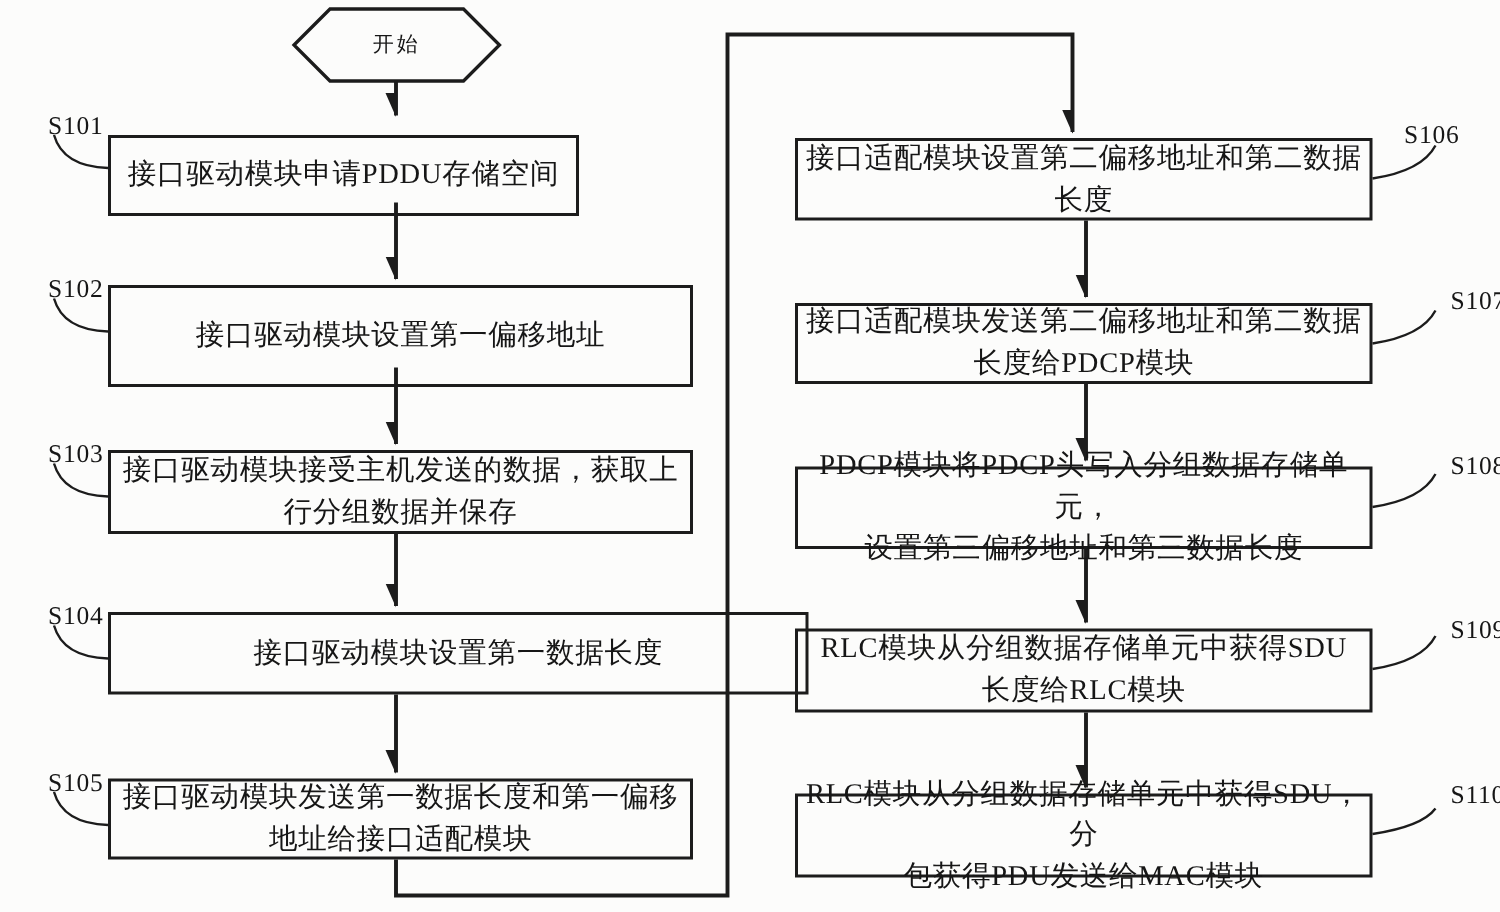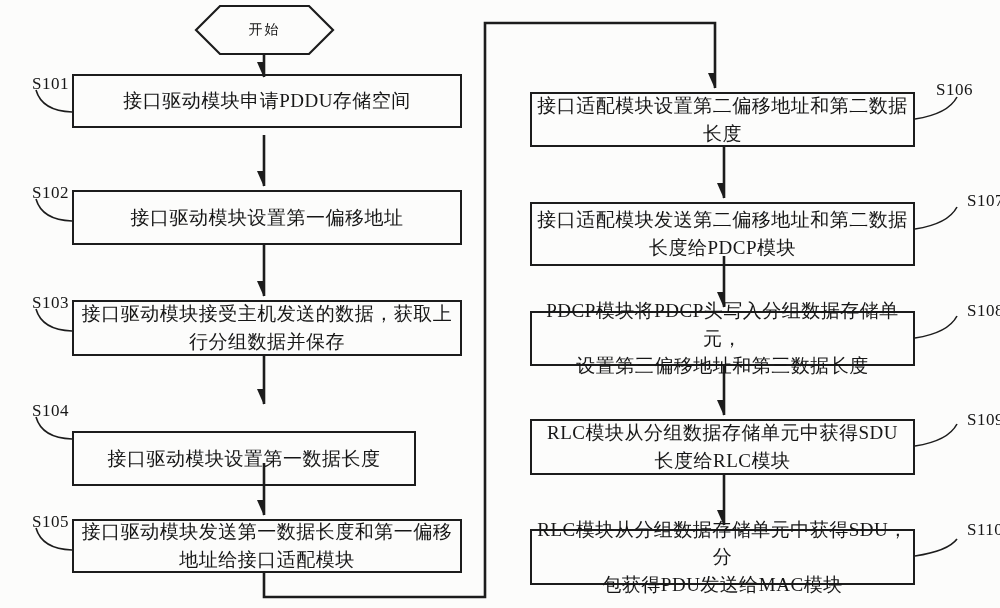--- a/index.html
+++ b/index.html
@@ -61,31 +61,31 @@
 
     <path d="M915,119 Q948,114 957,97" fill="none" stroke="#1c1c1c" stroke-width="1.6"></path>
     <path d="M915,229 Q948,224 957,207" fill="none" stroke="#1c1c1c" stroke-width="1.6"></path>
     <path d="M915,338 Q948,333 957,316" fill="none" stroke="#1c1c1c" stroke-width="1.6"></path>
     <path d="M915,446 Q948,441 957,424" fill="none" stroke="#1c1c1c" stroke-width="1.6"></path>
     <path d="M915,556 Q948,551 957,539" fill="none" stroke="#1c1c1c" stroke-width="1.6"></path>
   </svg>
 
   <div class="start-text">开始</div>
 
-  <div class="box" style="left:72px;top:74px;width:390px;height:54px">接口驱动模块申请PDDU存储空间</div>
-  <div class="box" style="left:72px;top:190px;width:390px;height:55px">接口驱动模块设置第一偏移地址</div>
+  <div class="box" style="left:72px;top:90px;width:314px;height:54px">接口驱动模块申请PDDU存储空间</div>
+  <div class="box" style="left:72px;top:190px;width:390px;height:68px">接口驱动模块设置第一偏移地址</div>
   <div class="box" style="left:72px;top:300px;width:390px;height:56px">接口驱动模块接受主机发送的数据，获取上
 行分组数据并保存</div>
-  <div class="box" style="left:72px;top:431px;width:344px;height:55px">接口驱动模块设置第一数据长度</div>
+  <div class="box" style="left:72px;top:408px;width:467px;height:55px">接口驱动模块设置第一数据长度</div>
   <div class="box" style="left:530px;top:92px;width:385px;height:55px">接口适配模块设置第二偏移地址和第二数据
 长度</div>
 
   <div class="box" style="left:72px;top:519px;width:390px;height:54px">接口驱动模块发送第一数据长度和第一偏移
 地址给接口适配模块</div>
-  <div class="box" style="left:530px;top:202px;width:385px;height:64px">接口适配模块发送第二偏移地址和第二数据
+  <div class="box" style="left:530px;top:202px;width:385px;height:54px">接口适配模块发送第二偏移地址和第二数据
 长度给PDCP模块</div>
   <div class="box" style="left:530px;top:311px;width:385px;height:55px">PDCP模块将PDCP头写入分组数据存储单元，
 设置第三偏移地址和第三数据长度</div>
   <div class="box" style="left:530px;top:419px;width:385px;height:56px">RLC模块从分组数据存储单元中获得SDU
 长度给RLC模块</div>
   <div class="box" style="left:530px;top:529px;width:385px;height:56px">RLC模块从分组数据存储单元中获得SDU，分
 包获得PDU发送给MAC模块</div>
 
   <div class="step-label" style="left:12px;top:74px">S101</div>
   <div class="step-label" style="left:12px;top:183px">S102</div>

